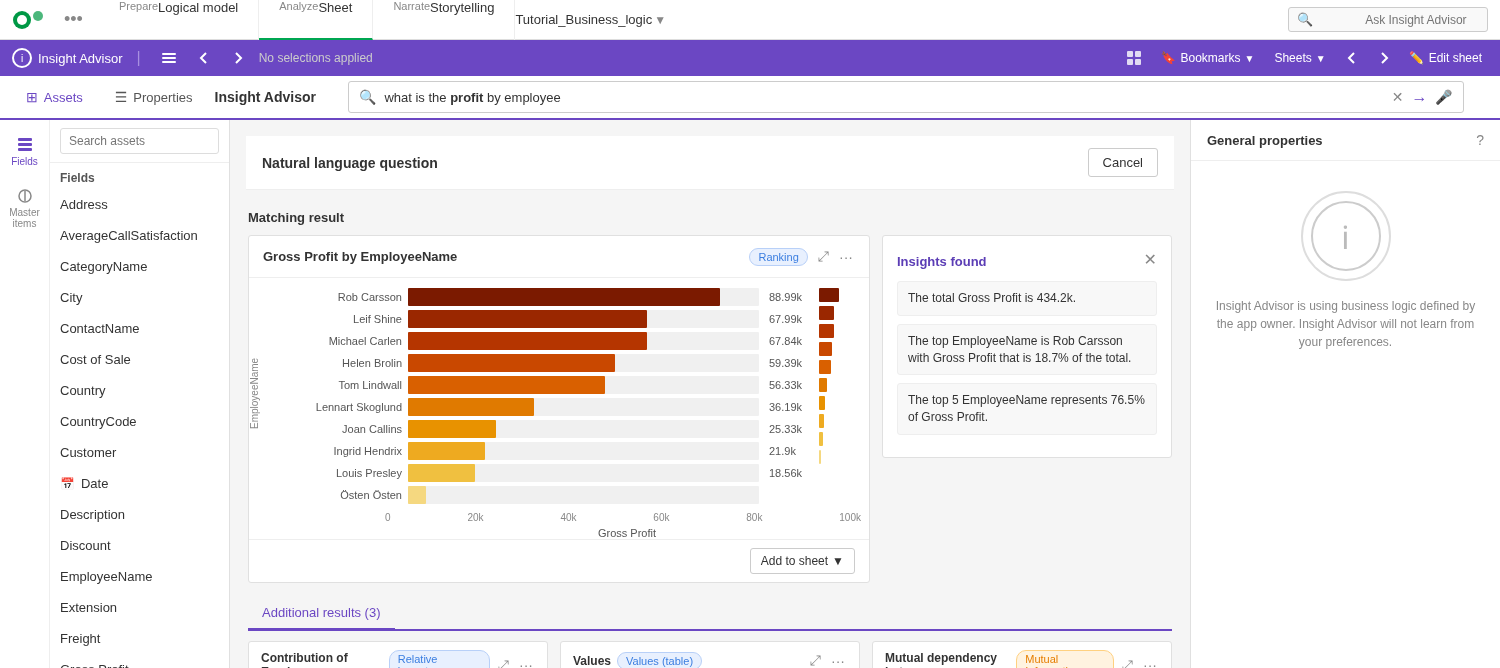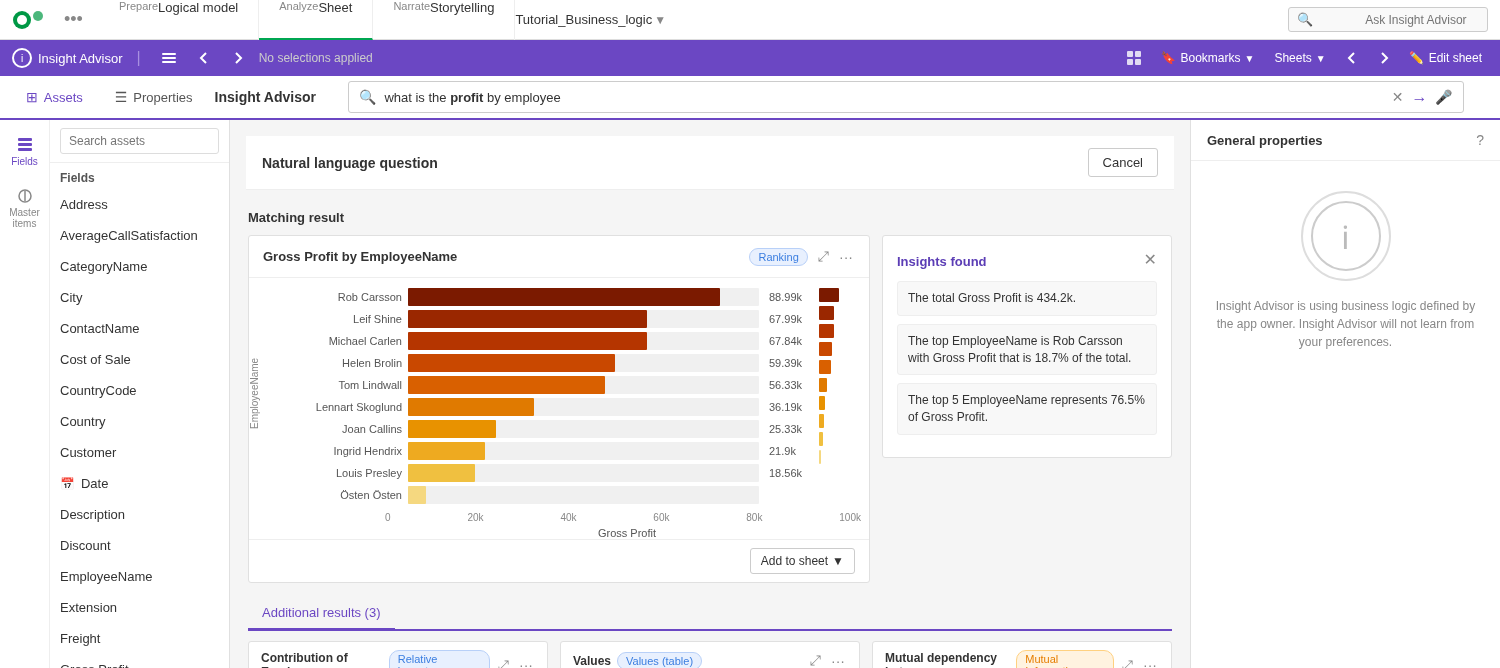--- a/index.html
+++ b/index.html
@@ -409,24 +409,24 @@
             <div class="left-list-item">
               <span>City</span>
             </div>
             <div class="left-list-item">
               <span>ContactName</span>
             </div>
             <div class="left-list-item">
               <span>Cost of Sale</span>
             </div>
             <div class="left-list-item">
+              <span>Country</span>
+            </div>
+            <div class="left-list-item">
               <span>CountryCode</span>
-            </div>
-            <div class="left-list-item">
-              <span>Country</span>
             </div>
             <div class="left-list-item">
               <span>Customer</span>
             </div>
             <div class="left-list-item">
               <span style="color:#888;font-size:12px;">📅</span>
               <span>Date</span>
             </div>
             <div class="left-list-item">
               <span>Description</span>

